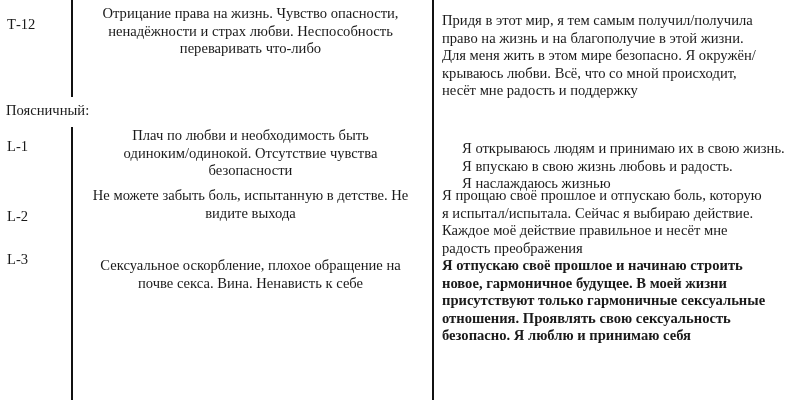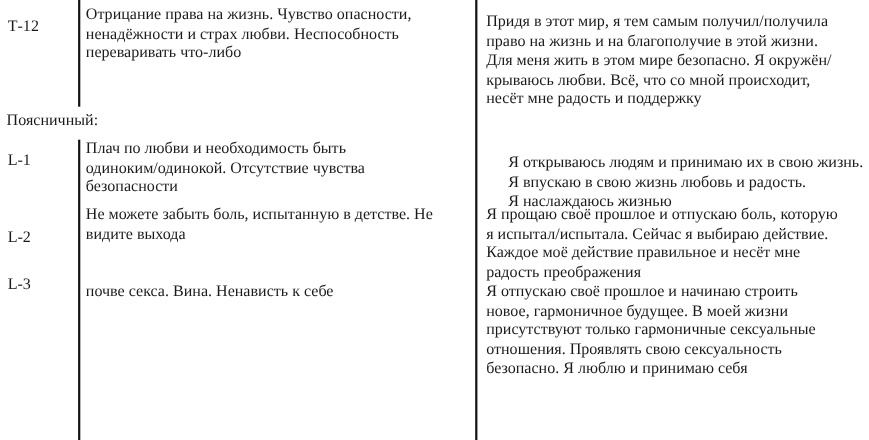--- a/index.html
+++ b/index.html
@@ -1,21 +1,21 @@
 <!DOCTYPE html>
 <html><head>
 <meta charset="utf-8">
 <style>
   html, body { margin:0; padding:0; background:#ffffff; }
   body { width:790px; height:400px; overflow:hidden; position:relative;
          font-family:"Liberation Serif", "DejaVu Serif", serif; color:#1a1a1a;
          font-size:14.6px; line-height:17.5px; }
   .vline { position:absolute; width:2px; background:#111; }
   .code { position:absolute; left:7px;margin-top:11px; }
-  .col-mid { position:absolute; left:78px; width:345px; }
+  .col-mid { position:absolute; left:78px; width:345px;text-align:center; }
   .col-right { position:absolute; left:442px; width:345px; }
   .section { position:absolute; left:6px; }
   p { margin:0; }
 </style>
 </head>
 <body>
 
 <div class="vline" style="left:71px; top:0; height:97px;"></div>
 <div class="vline" style="left:71px; top:127px; height:273px;"></div>
 <div class="vline" style="left:432px; top:0; height:400px;"></div>
@@ -62,22 +62,23 @@
     <p>Я прощаю своё прошлое и отпускаю боль, которую</p>
     <p>я испытал/испытала. Сейчас я выбираю действие.</p>
     <p>Каждое моё действие правильное и несёт мне</p>
     <p>радость преображения</p>
   </div>
 </div>
 
 <div>
   <div class="code" style="top:240px;">L-3</div>
   <div class="col-mid" style="top:257px;">
+    <p>Сексуальное оскорбление, плохое обращение на</p>
     <p>почве секса. Вина. Ненависть к себе</p>
   </div>
-  <div class="col-right" style="top:257px;">
+  <div class="col-right" style="top:257px;font-weight:bold;">
     <p>Я отпускаю своё прошлое и начинаю строить</p>
     <p>новое, гармоничное будущее. В моей жизни</p>
     <p>присутствуют только гармоничные сексуальные</p>
     <p>отношения. Проявлять свою сексуальность</p>
     <p>безопасно. Я люблю и принимаю себя</p>
   </div>
 </div>
 
 </body></html>

